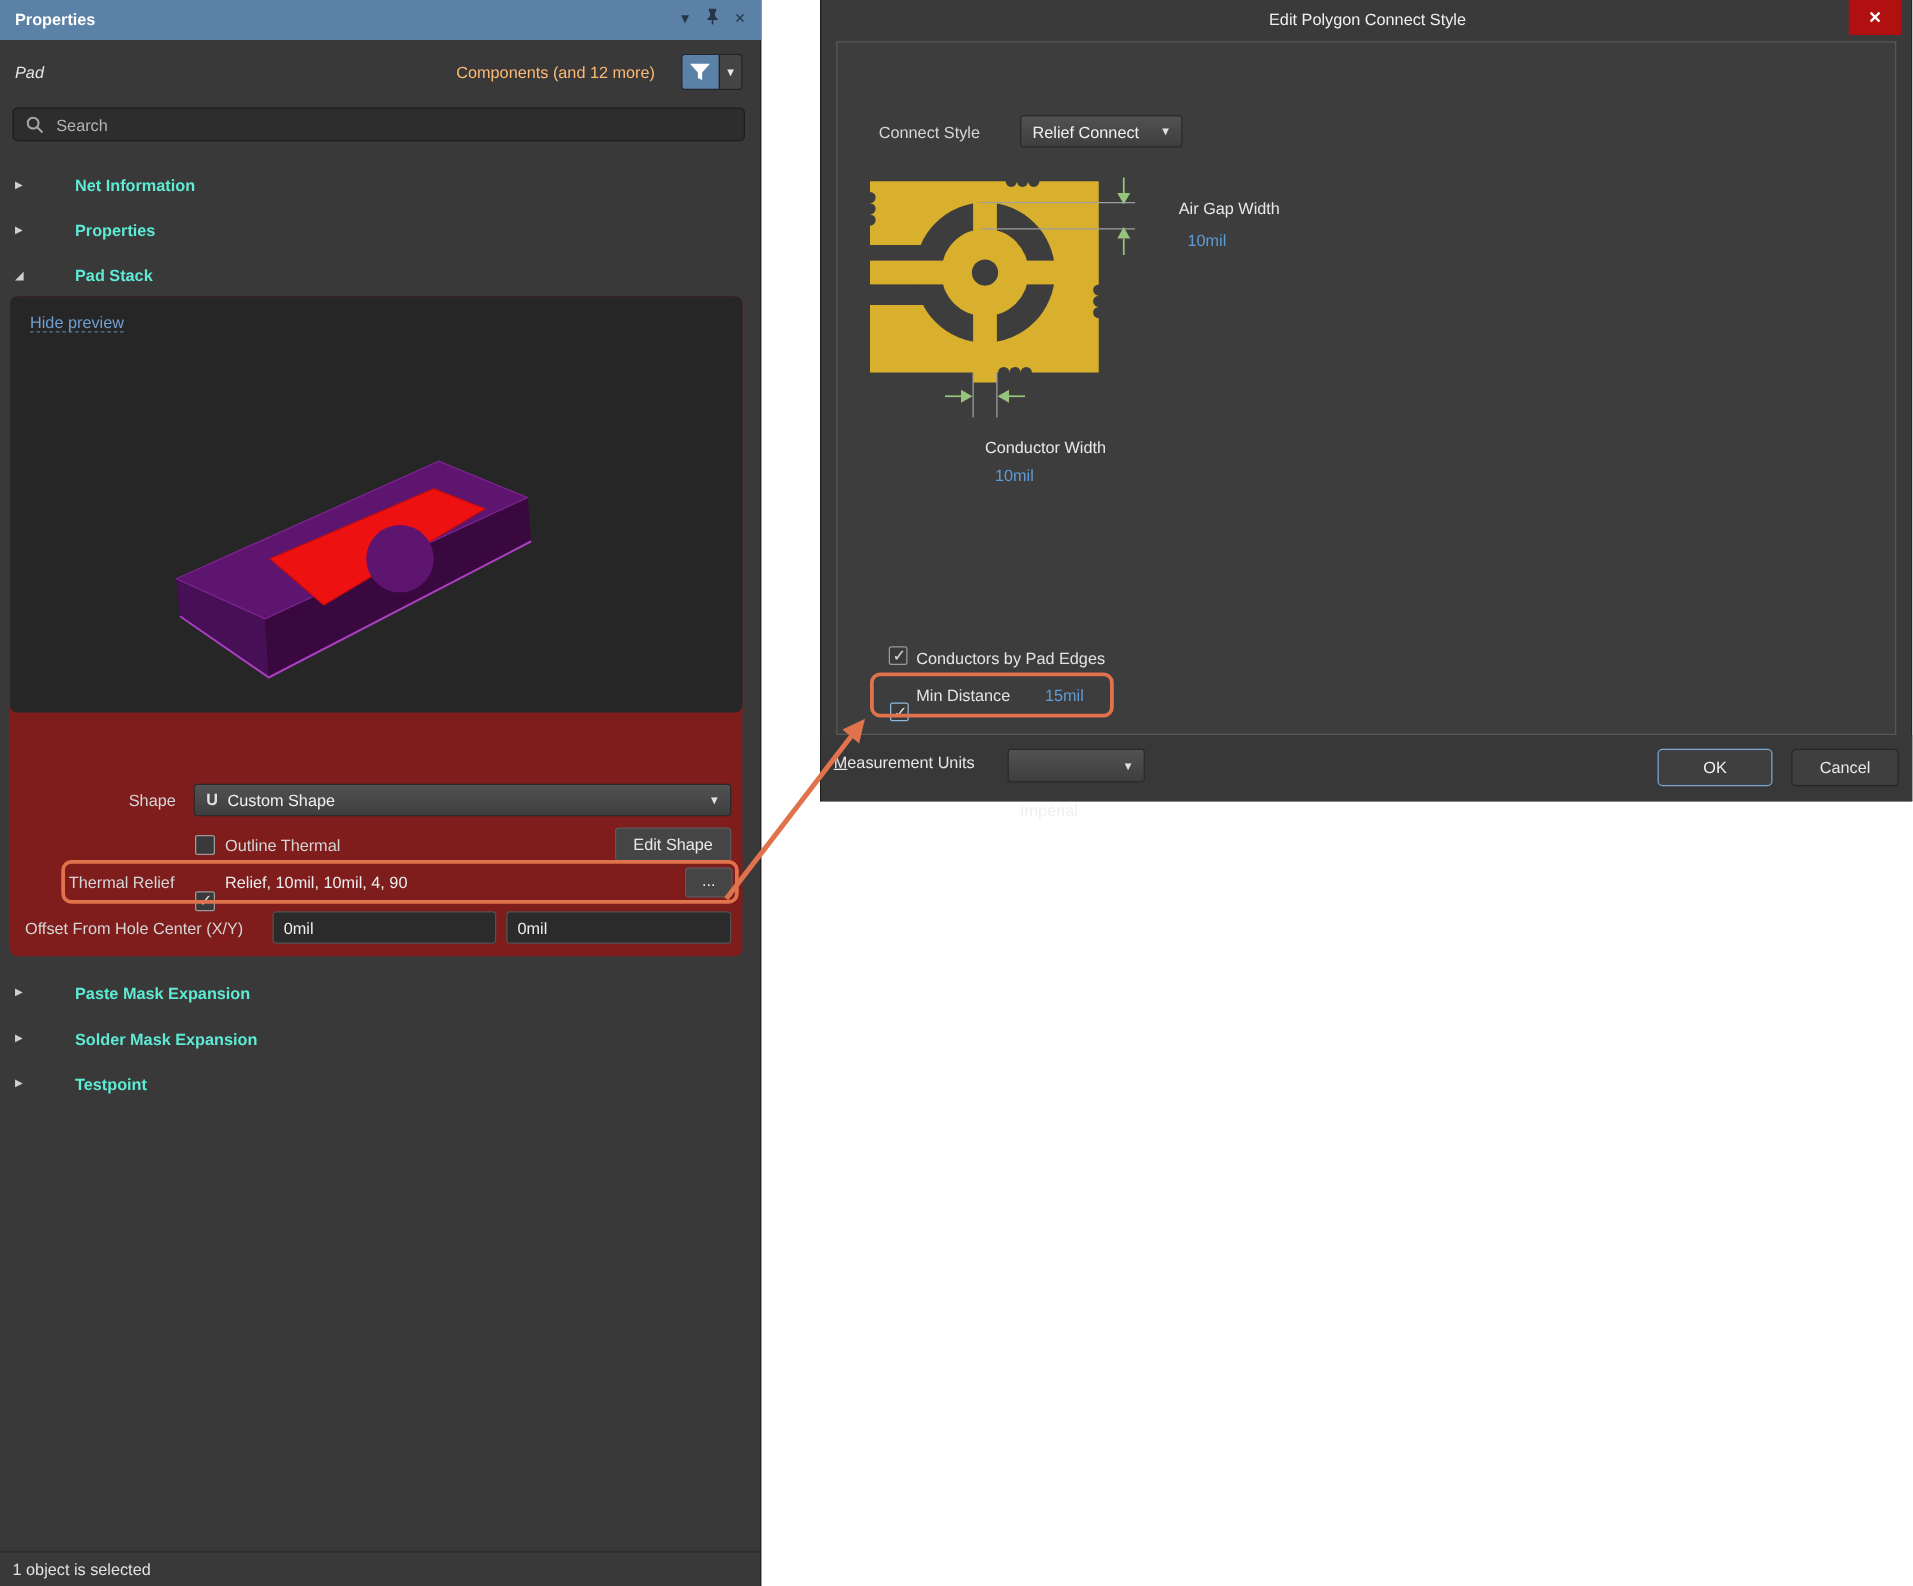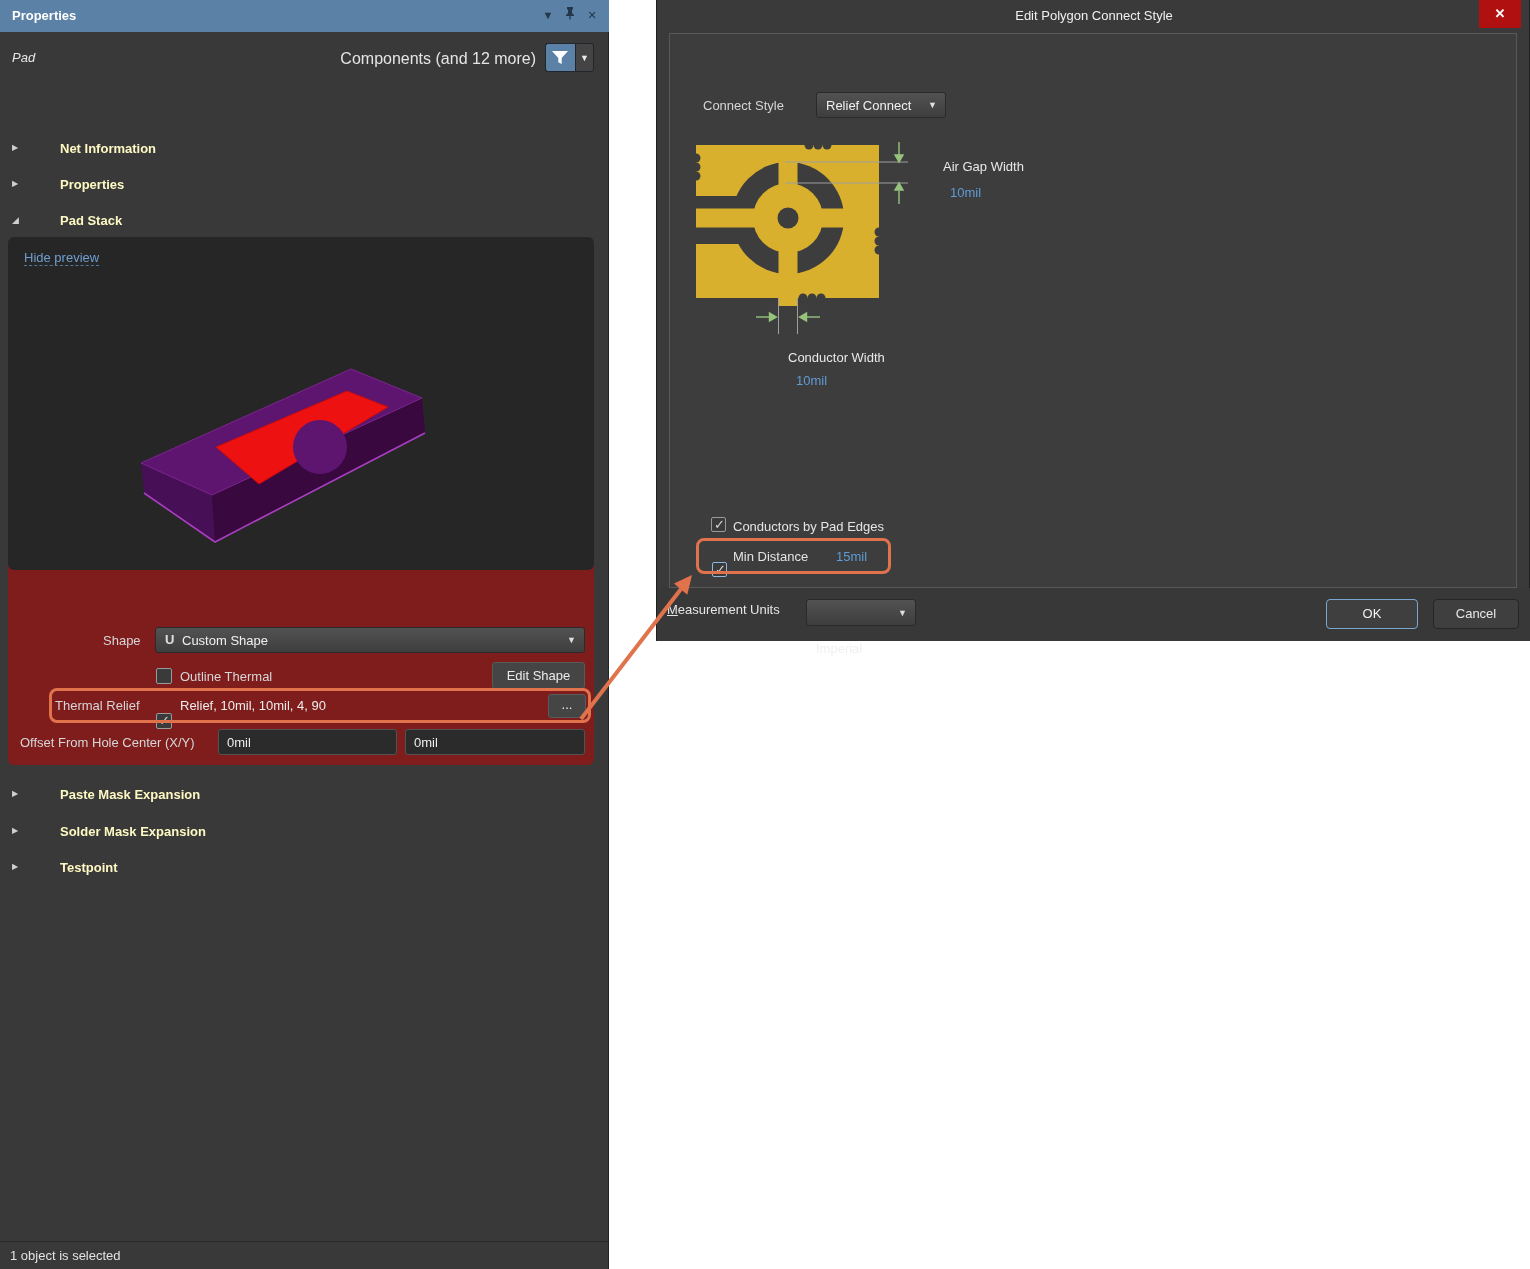--- a/index.html
+++ b/index.html
@@ -5,29 +5,29 @@
   html,body{margin:0;padding:0;background:#ffffff;font-family:"Liberation Sans",sans-serif;}
   #stage{position:relative;width:1530px;height:1269px;overflow:hidden;background:#ffffff;}
   .abs{position:absolute;box-sizing:border-box;}
 
   
   #left-panel{left:0;top:0;width:609px;height:1269px;background:#393939;border-right:1px solid #232323;}
   #lp-titlebar{left:0;top:0;width:609px;height:32px;background:#5b81a7;color:#fff;}
   #lp-title{left:12px;top:8px;font-size:13px;font-weight:bold;color:#ffffff;}
   .tbar-ico{top:6px;width:18px;height:18px;color:#243648;font-size:11px;text-align:center;line-height:18px;cursor:default;}
   #lp-row2-label{left:12px;top:50px;font-size:13px;color:#e6e6e6;font-style:italic;}
-  #lp-scope{right:72px;top:50px;font-size:16px;color:#e5e5e5;}
+  #lp-scope{right:84px;top:50px;font-size:13px;color:#fdba74;}
   #filter-btn{left:545px;top:43px;width:30px;height:29px;background:#5b81a7;border:1px solid #20262c;border-right:none;border-radius:3px 0 0 3px;}
   #filter-dd{left:575px;top:43px;width:19px;height:29px;background:#444444;border:1px solid #20262c;border-radius:0 3px 3px 0;color:#e8e8e8;font-size:9px;text-align:center;line-height:29px;}
   #searchbox{left:10px;top:86px;width:586px;height:27px;background:#2d2d2d;border:1px solid #1d1d1d;border-radius:4px;}
   #search-input{position:absolute;left:32px;top:1px;width:540px;height:23px;background:transparent;border:none;outline:none;color:#cfcfcf;font-size:13px;font-family:"Liberation Sans",sans-serif;}
   #search-input::placeholder{color:#b5b5b5;opacity:1;}
   .section-h{left:0;width:609px;height:22px;cursor:pointer;}
   .sec-arrow{position:absolute;left:12px;top:4px;font-size:8px;color:#d0d0d0;}
-  .sec-label{position:absolute;left:24px;top:2px;font-size:13px;font-weight:bold;color:#fef9c3;padding-left:36px;}
+  .sec-label{position:absolute;left:24px;top:2px;font-size:13px;font-weight:bold;color:#5eead4;padding-left:36px;}
   #padstack-body{left:8px;top:237px;width:586px;height:528px;background:#7f1d1d;border-radius:6px;}
   #preview-box{left:0px;top:0px;width:586px;height:333px;background:#262626;border-radius:6px;}
   #hide-preview{left:16px;top:13px;font-size:13px;color:#6f9fd0;border-bottom:1px dashed #55799c;cursor:pointer;}
   #tabs{left:10px;top:343px;width:568px;height:25px;display:flex;background:#2e2e2e;border:1px solid #2a2a2a;border-radius:3px;overflow:hidden;}
   .tab{flex:1;background:#474747;color:#c6c6c6;font-size:13px;text-align:center;line-height:25px;border-right:1px solid #2a2a2a;cursor:pointer;}
   .tab:last-child{border-right:none;}
   .tab.active{background:#5b80a5;color:#e4edf5;}
   .field-label{font-size:13px;color:#d6d6d6;}
   .drop{background:linear-gradient(#525252,#3e3e3e);border:1px solid #2a2a2a;border-radius:3px;color:#f0f0f0;font-size:13px;cursor:pointer;}
   .drop .chev{position:absolute;right:8px;top:50%;transform:translateY(-50%);font-size:9px;color:#e0e0e0;}
@@ -75,20 +75,27 @@
 
     <span id="lp-row2-label" class="abs">Pad</span>
     <span id="lp-scope" class="abs">Components (and 12 more)</span>
     <div id="filter-btn" class="abs">
       <svg width="18" height="16" viewBox="0 0 18 16" style="position:absolute;left:5px;top:6px;">
           <polygon points="1,1 17,1 10.7,8 10.7,14 7.3,12.3 7.3,8" fill="#ffffff"></polygon>
         </svg>
     </div>
     <div id="filter-dd" class="abs">▼</div>
 
+    <div id="searchbox" class="abs">
+      <svg width="14" height="14" viewBox="0 0 14 14" style="position:absolute;left:10px;top:6px;">
+        <circle cx="5.5" cy="5.5" r="4.3" fill="none" stroke="#a8a8a8" stroke-width="1.6"></circle>
+          <line x1="9" y1="9" x2="13" y2="13" stroke="#a8a8a8" stroke-width="1.6"></line>
+      </svg>
+      <input id="search-input" placeholder="Search" style="">
+    </div>
 
     <div class="abs section-h" style="top:139px;">
       <span class="sec-arrow">▶</span>
       <span class="sec-label">Net Information</span>
     </div>
     <div class="abs section-h" style="top:175px;">
       <span class="sec-arrow">▶</span>
       <span class="sec-label">Properties</span>
     </div>
     <div class="abs section-h" style="top:211px;">

